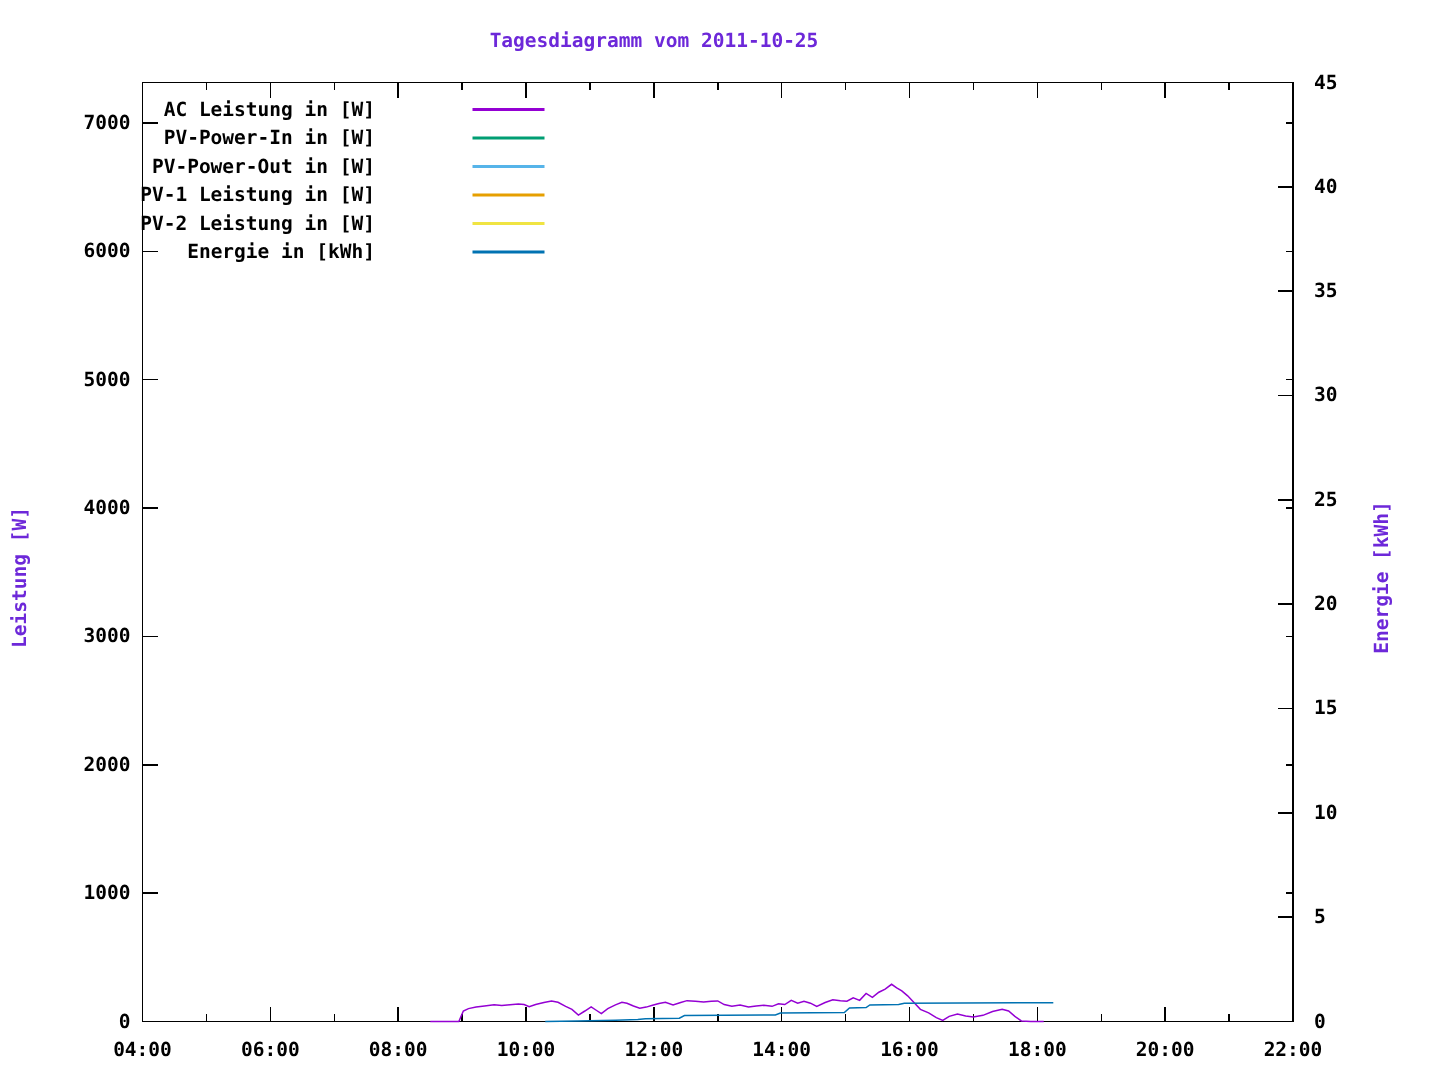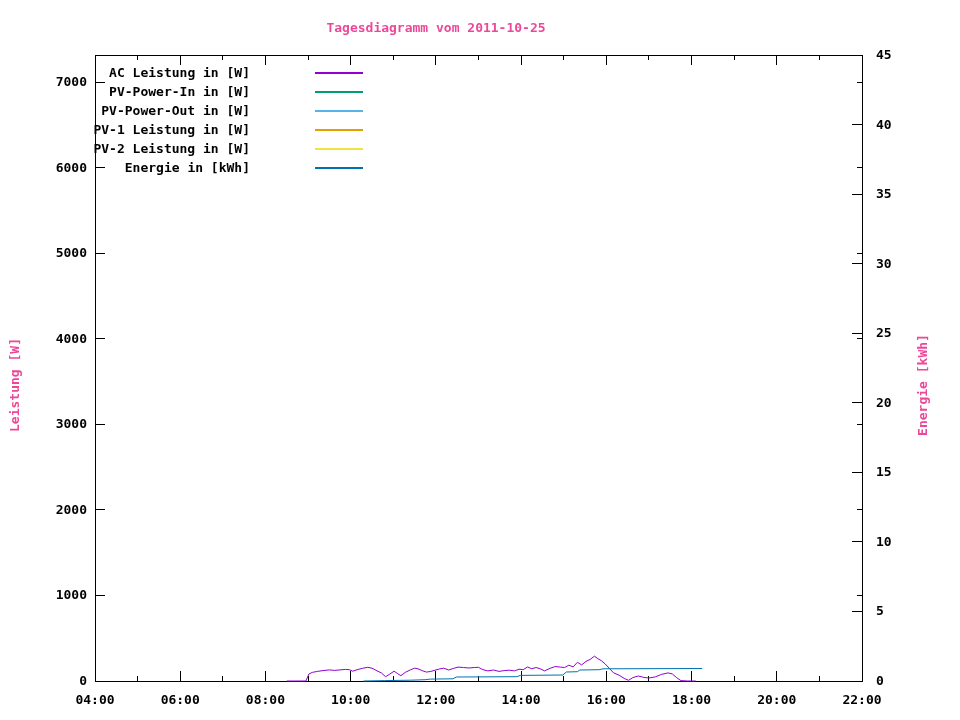--- a/index.html
+++ b/index.html
@@ -1,18 +1,18 @@
 <!DOCTYPE html>
 <html><head>
 <meta charset="utf-8">
 <style>
   html,body{margin:0;padding:0;background:#ffffff;}
   .canvas{
     position:relative;width:960px;height:720px;background:#ffffff;overflow:hidden;
-    font-family:"DejaVu Sans Mono",monospace;font-weight:bold;color:#ec4899;
+    font-family:"DejaVu Sans Mono",monospace;font-weight:bold;color:#6d28d9;
   }
   .title{
     position:absolute;top:20px;left:0;width:872px;text-align:center;
     font-size:13px;letter-spacing:0px;
   }
   .ylabel{position:absolute;white-space:nowrap;font-size:13px;}
   .ylabel.left{left:14px;top:385px;transform:translate(-50%,-50%) rotate(-90deg);}
   .ylabel.right{left:922px;top:385px;transform:translate(-50%,-50%) rotate(-90deg);}
   svg text{font-family:"DejaVu Sans Mono",monospace;font-weight:bold;font-size:13px;fill:#000;}
 </style>

